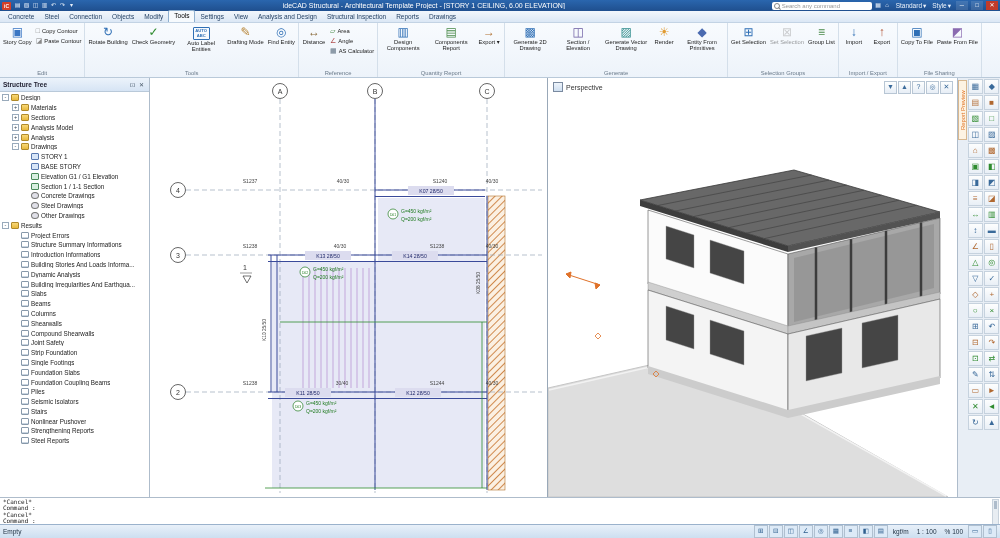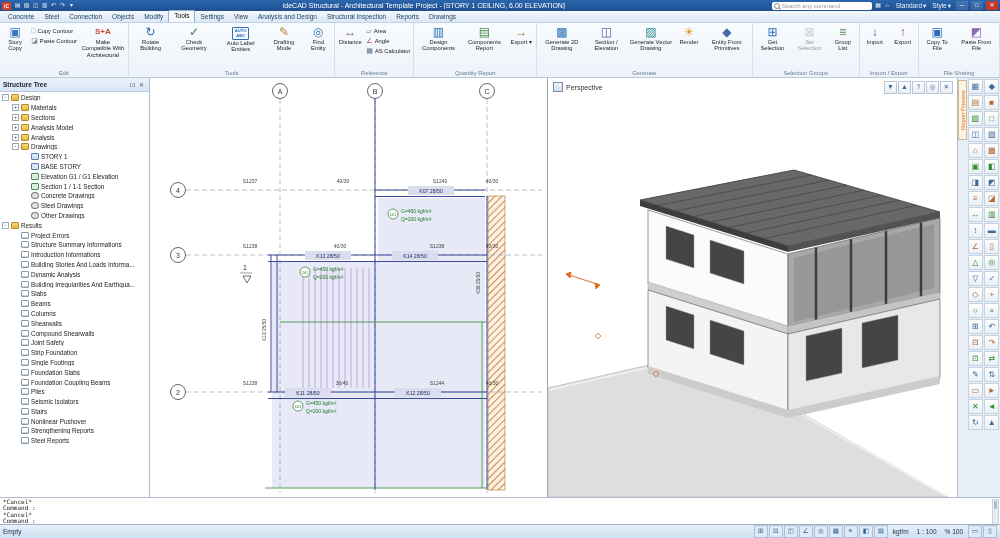--- a/index.html
+++ b/index.html
@@ -177,24 +177,20 @@
         <div class="rstack">
           <div class="rbS" data-name="copy-contour-button">
             <span class="ricS" data-name="copy-contour-icon" style="color: rgb(136, 136, 136);">□</span>
             <span class="rlblS">Copy Contour</span>
           </div>
           <div class="rbS" data-name="paste-contour-button">
             <span class="ricS" data-name="paste-contour-icon" style="color: rgb(136, 136, 136);">◪</span>
             <span class="rlblS">Paste Contour</span>
           </div>
         </div>
-        <div class="rbL" data-name="make-compatible-with-architectural-button">
-          <div class="ricL" data-name="make-compatible-with-architectural-icon" style="color: rgb(192, 74, 42);">S+A</div>
-          <div class="rlblL">Make Compatible With Architectural</div>
-        </div>
       </div>
       <div class="rglabel">Edit</div>
     </div>
     <div class="rgroup" data-name="ribbon-group-tools">
       <div class="rbtns">
         <div class="rbL" data-name="rotate-building-button">
           <div class="ricL" data-name="rotate-building-icon" style="color: rgb(47, 111, 181);">↻</div>
           <div class="rlblL">Rotate Building</div>
         </div>
         <div class="rbL" data-name="check-geometry-button">

